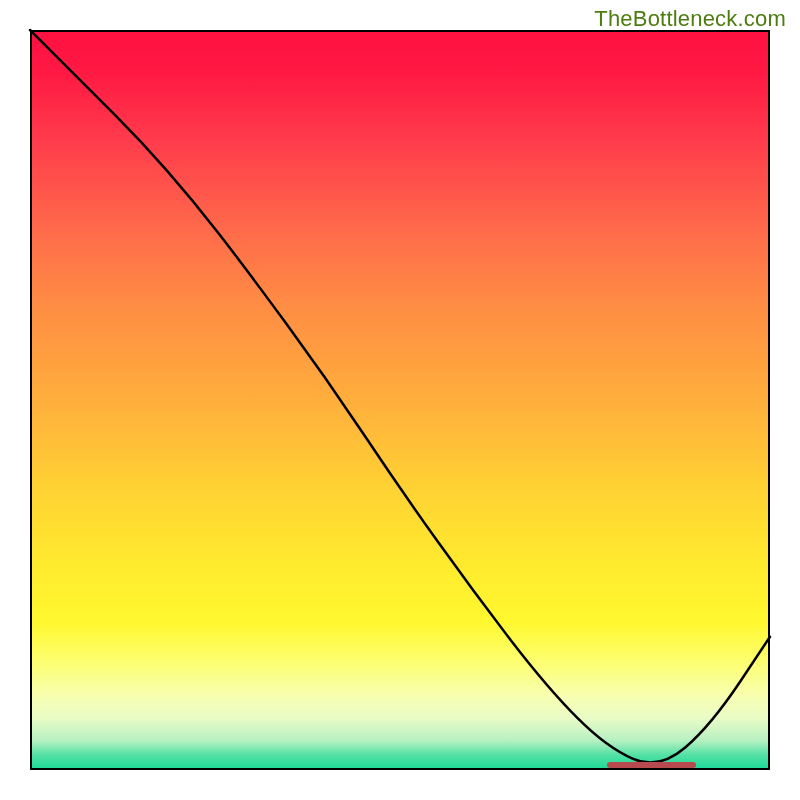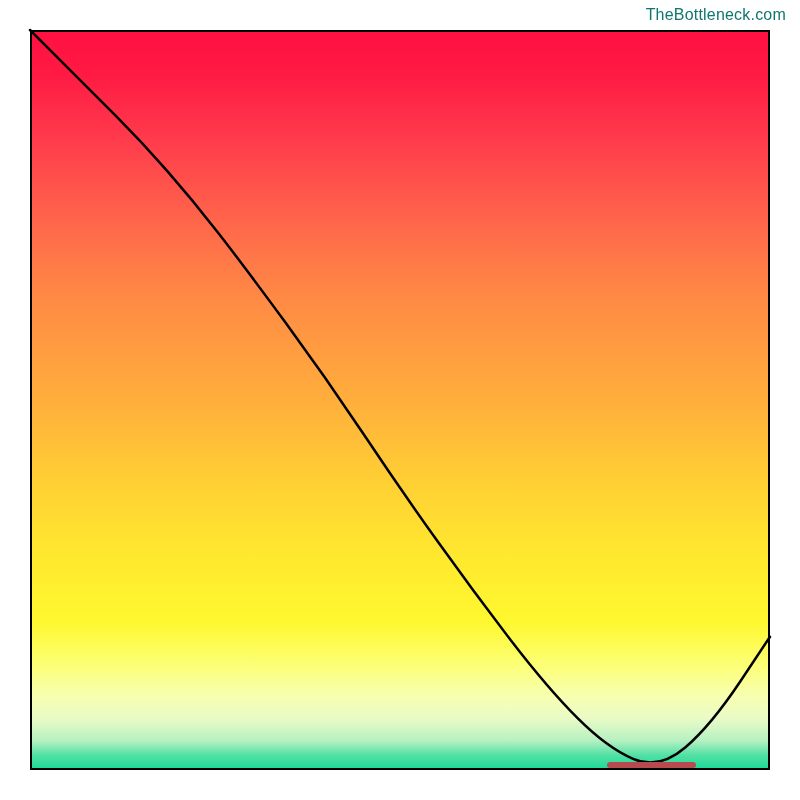--- a/index.html
+++ b/index.html
@@ -13,22 +13,22 @@
   }
   .frame {
     position: relative;
     width: 800px;
     height: 800px;
   }
   .watermark {
     position: absolute;
     top: 6px;
     right: 14px;
-    color: #0f766e;
-    font-size: 16px;
+    color: #4d7c0f;
+    font-size: 22px;
     letter-spacing: 0.2px;
     font-weight: 400;
     z-index: 10;
     user-select: none;
     margin-left: 8px;
   }
   .plot-wrap {
     position: absolute;
     left: 30px;
     top: 30px;

